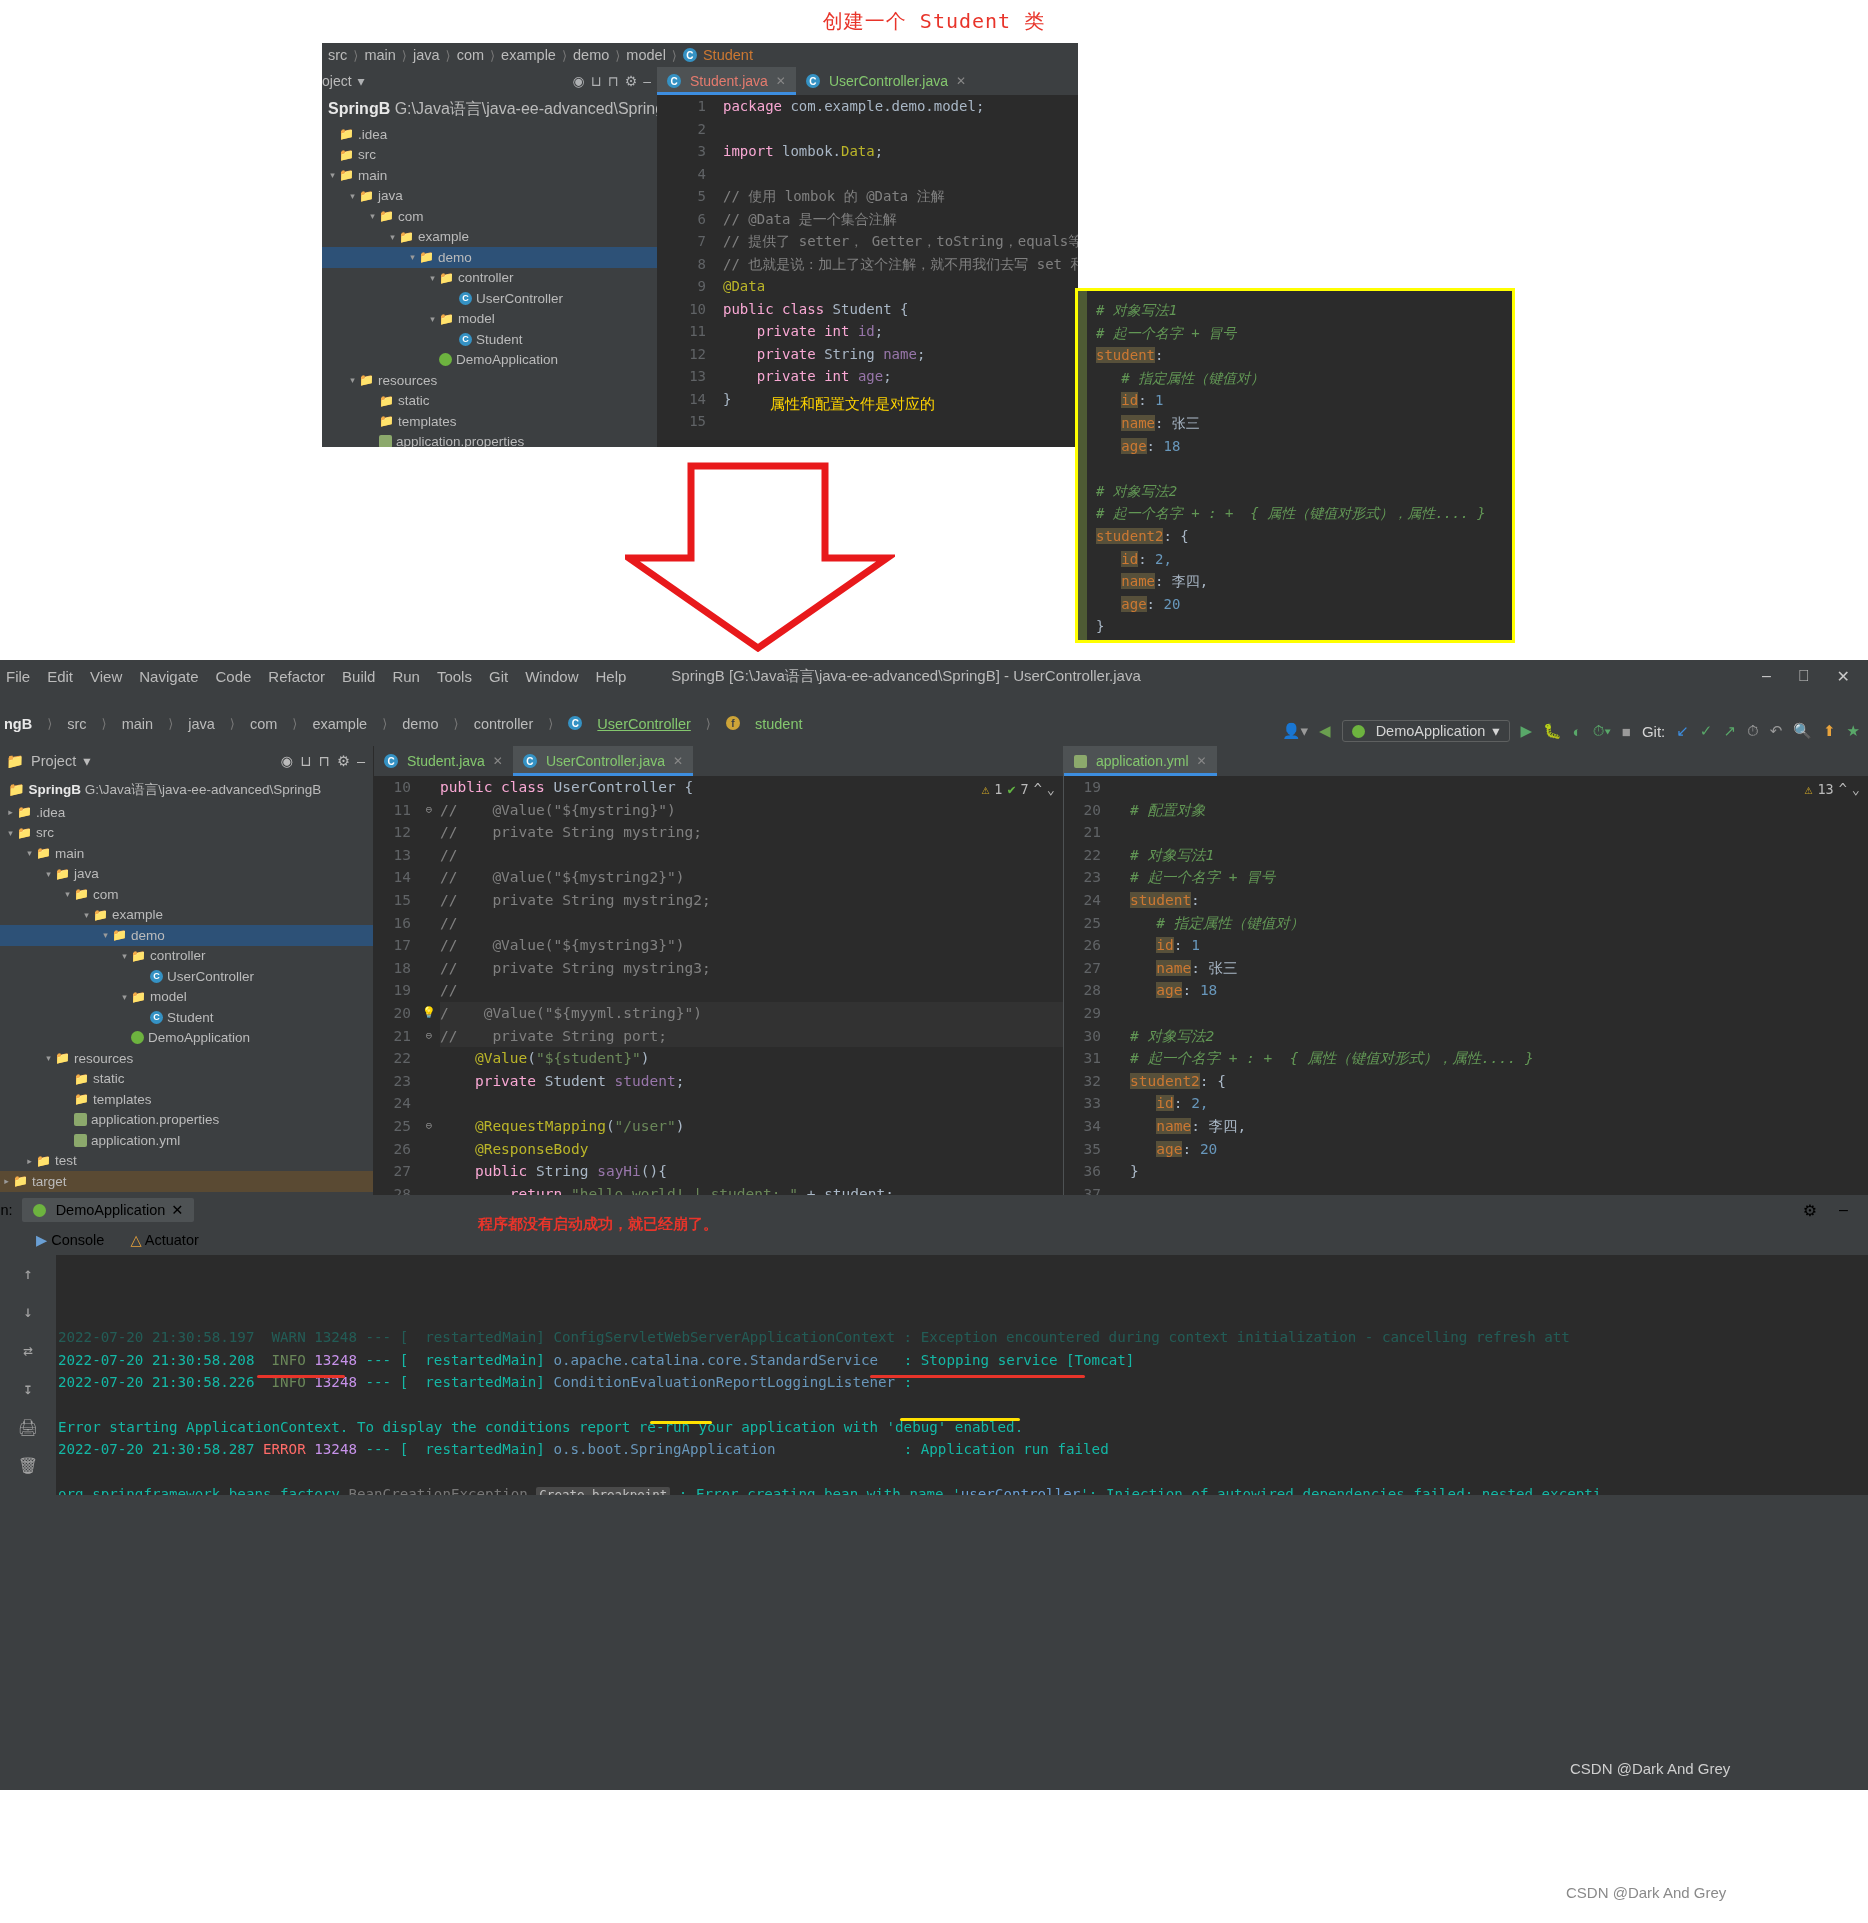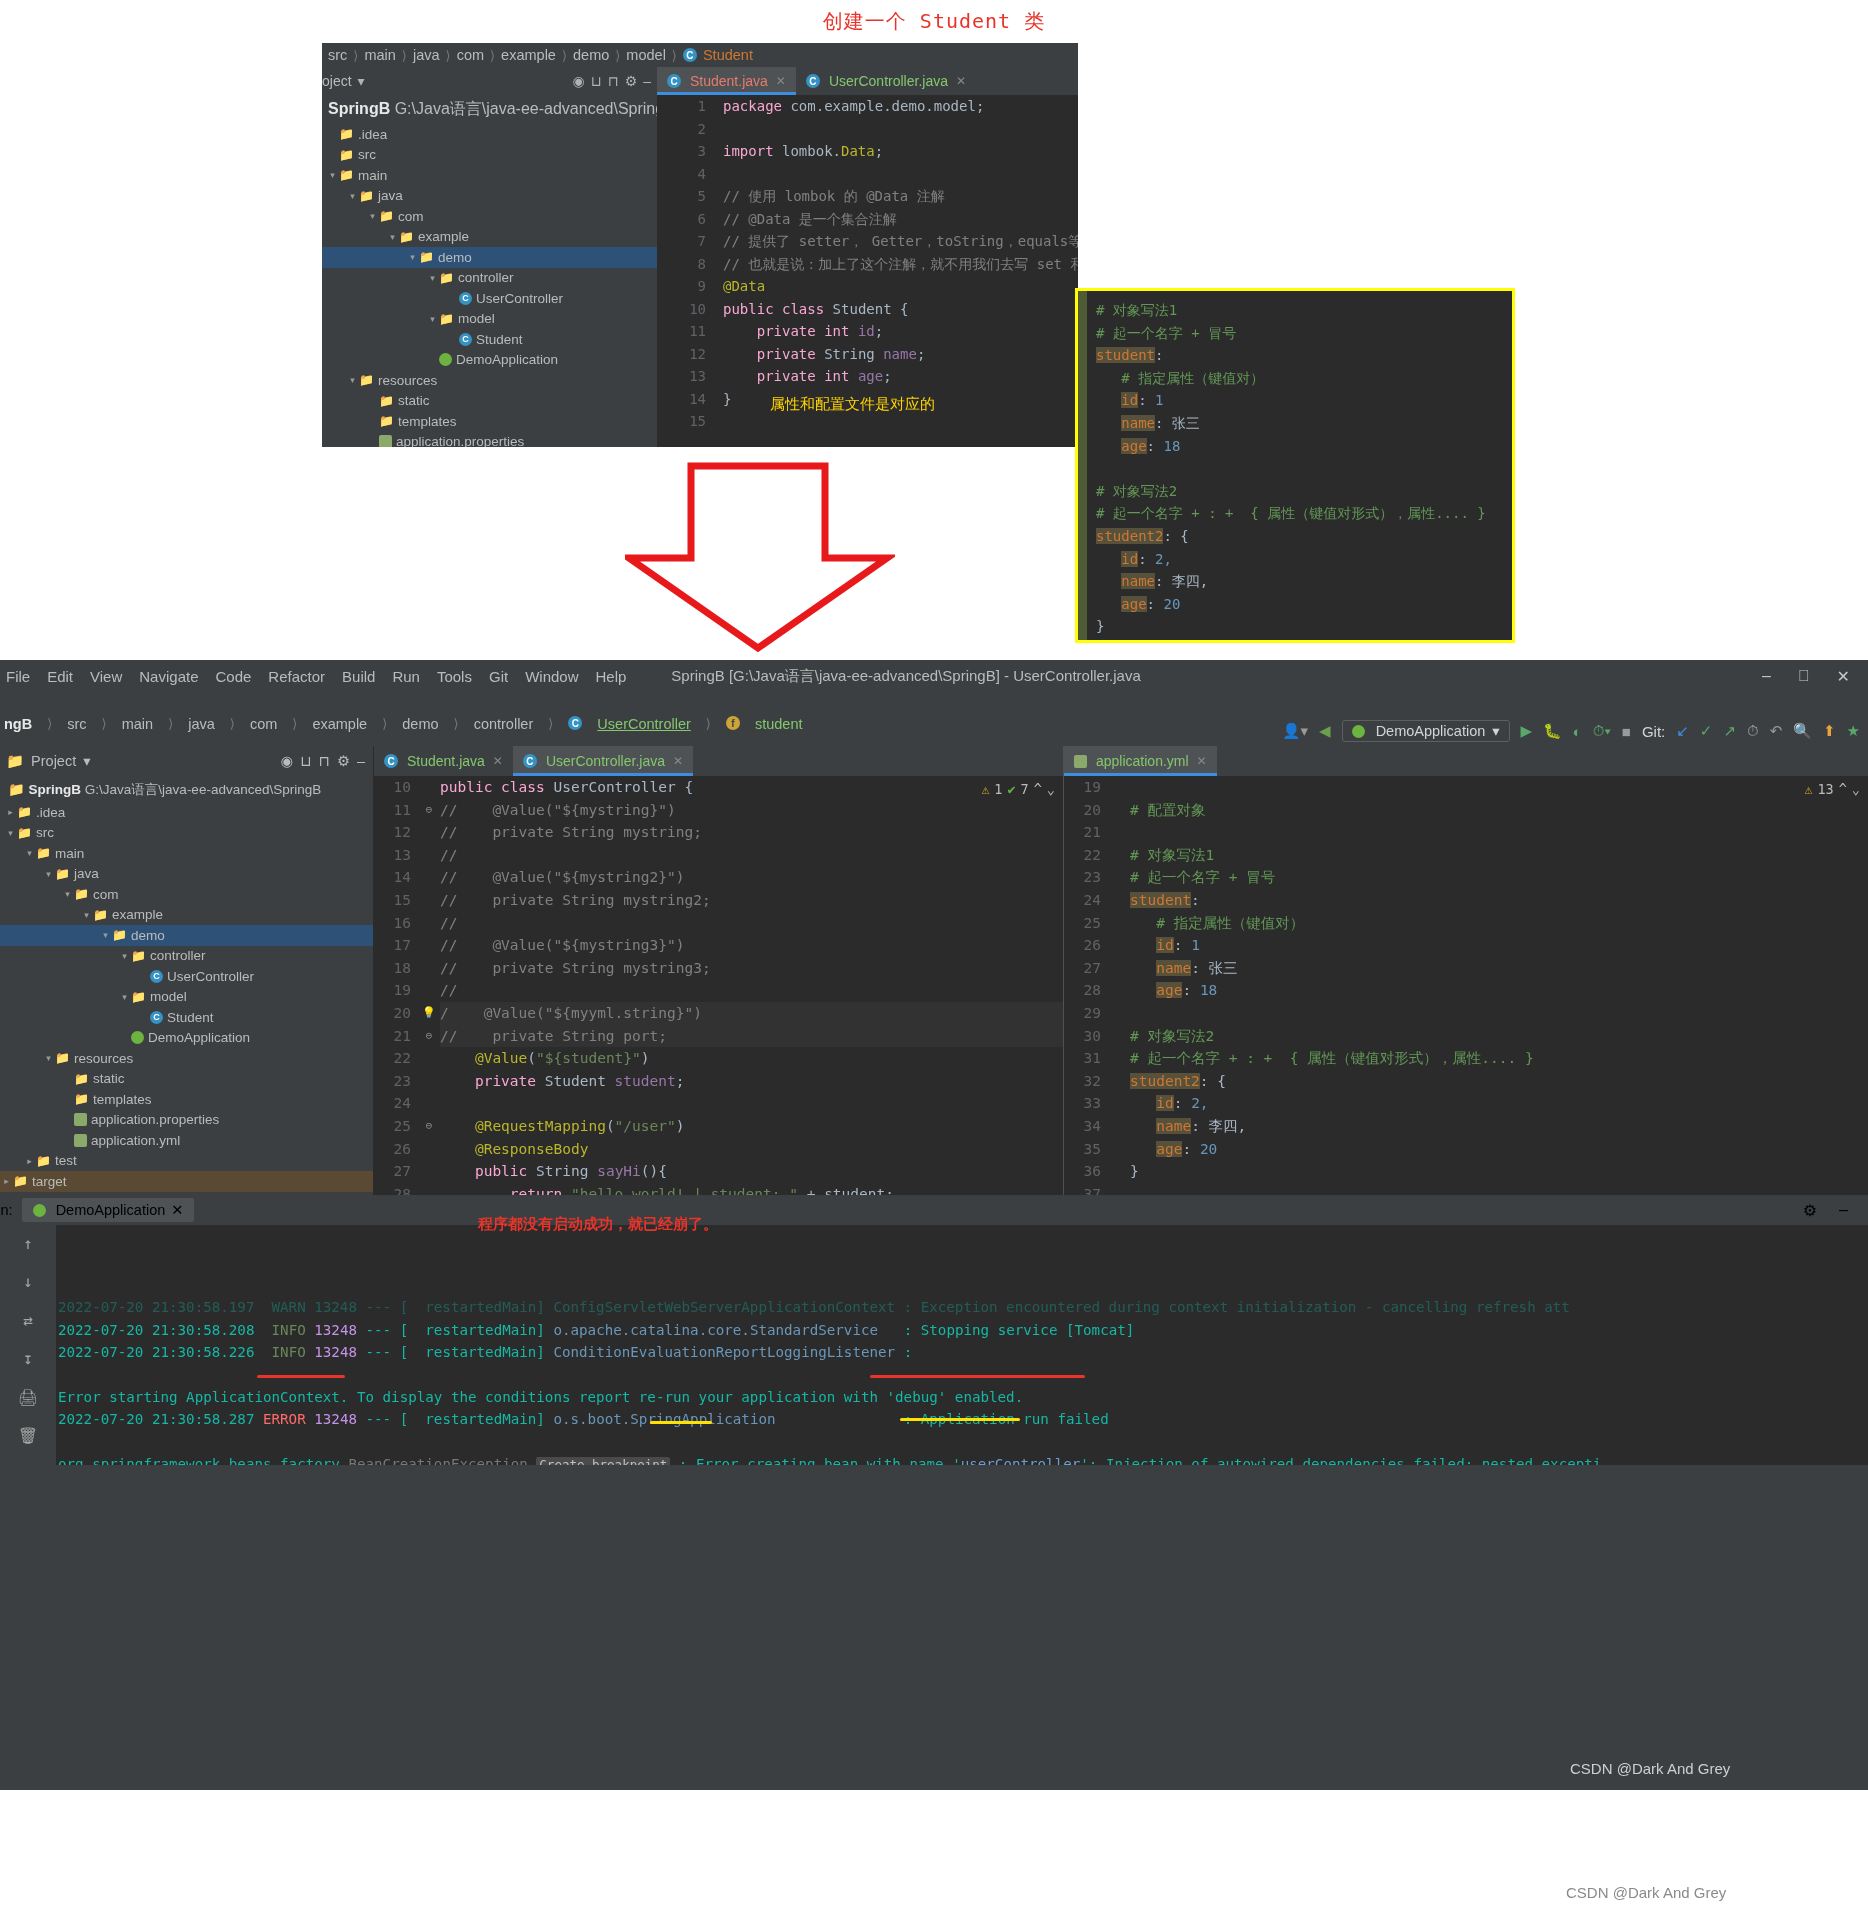--- a/index.html
+++ b/index.html
@@ -133,21 +133,21 @@
   }
   #yml-pop .ystrip {
     position: absolute; left: 0; top: 0; bottom: 0; width: 9px;
     background: #4e5b34;
   }
   #yml-body {
     padding: 8px 0 0 18px; font-size: 14px; line-height: 22.6px;
     font-family: "DejaVu Sans Mono", monospace; white-space: pre;
     color: #a9b7c6;
   }
-  .ycmt { color: #629755; }
+  .ycmt { color: #629755; font-style: italic; }
   .ykey { color: #cc7832; background: #57503a; }
   .yval { color: #6897bb; }
   .ytxt { color: #a9b7c6; }
 
   
   #arrow { position: absolute; left: 625px; top: 462px; }
 
   
   #ide {
     position: absolute; left: 0px; top: 660px;
@@ -800,20 +800,30 @@
     <div id="run-tab">
       <span class="spring-badge"></span>
       <span>DemoApplication</span>
       <span class="tclose">✕</span>
     </div>
     <span style="margin-left:auto;display:flex;gap:22px;padding-right:20px;font-size:16px">
       <span>⚙</span>
       <span>–</span>
     </span>
   </div>
+  <div id="cons-tabs">
+    <span>
+      <span style="color:#6a9fd4">▶</span>
+      <span>Console</span>
+    </span>
+    <span>
+      <span style="color:#e8a33d">△</span>
+      <span>Actuator</span>
+    </span>
+  </div>
   <div id="console">
     <div id="console-gutter">
       <span>↑</span>
       <span>↓</span>
       <span>⇄</span>
       <span>↧</span>
       <span>🖨</span>
       <span>🗑</span>
     </div>
     <div id="console-text"><div><span class="c-plain" style="opacity:.35">2022-07-20 21:30:58.197  WARN 13248 --- [  restartedMain] ConfigServletWebServerApplicationContext : Exception encountered during context initialization - cancelling refresh att</span></div><div><span class="c-plain">2022-07-20 21:30:58.208  </span><span class="c-info">INFO</span><span class="c-plain"> </span><span class="c-pid">13248</span><span class="c-plain"> --- [  restartedMain] </span><span class="c-cls">o.apache.catalina.core.StandardService</span><span class="c-plain">   : Stopping service [Tomcat]</span></div><div><span class="c-plain">2022-07-20 21:30:58.226  </span><span class="c-info">INFO</span><span class="c-plain"> </span><span class="c-pid">13248</span><span class="c-plain"> --- [  restartedMain] </span><span class="c-cls">ConditionEvaluationReportLoggingListener</span><span class="c-plain"> :</span></div><div>&nbsp;</div><div><span class="c-plain">Error starting ApplicationContext. To display the conditions report re-run your application with 'debug' enabled.</span></div><div><span class="c-plain">2022-07-20 21:30:58.287 </span><span class="c-err">ERROR</span><span class="c-plain"> </span><span class="c-pid">13248</span><span class="c-plain"> --- [  restartedMain] </span><span class="c-cls">o.s.boot.SpringApplication</span><span class="c-plain">               : Application run failed</span></div><div>&nbsp;</div><div><span class="c-plain">org.springframework.beans.factory.</span><span class="c-grey">BeanCreationException</span> <span class="c-bp">Create breakpoint</span><span class="c-plain"> : Error creating bean with name '</span><span class="c-link">userController</span><span class="c-plain">': Injection of autowired dependencies failed; nested excepti</span></div></div>

